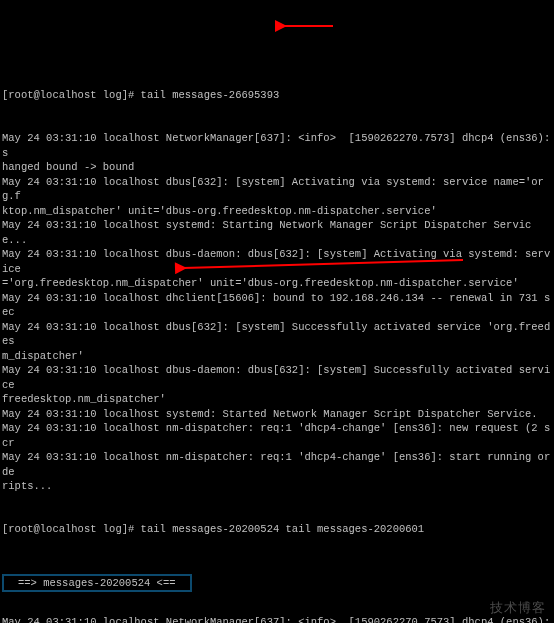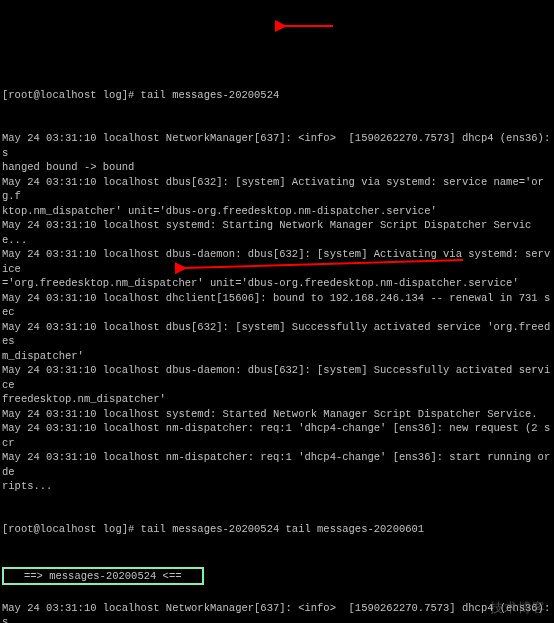--- a/index.html
+++ b/index.html
@@ -12,24 +12,24 @@
   width: 554px;
   height: 623px;
   overflow: hidden;
   position: relative;
   white-space: pre-wrap;
   word-break: break-all;
   padding: 1px 2px;
 }
 .line { display: block; }
 .prompt-red-box {
-  border: 2px solid #86efac;
+  border: 2px solid #0c4a6e;
   display: inline-block;
-  padding: 0 20px;
-  margin: 1px 0;
+  padding: 0 14px;
+  margin: 8px 0;
 }
 .arrow {
   position: absolute;
   pointer-events: none;
 }
 .arrow svg { overflow: visible; }
 .watermark {
   position: absolute;
   right: 8px;
   bottom: 6px;
@@ -40,21 +40,21 @@
   font-family: sans-serif;
 }
 </style>
 </head>
 <body>
 
 
 
 <div>
 
-<span class="line">[root@localhost log]# tail messages-20200524</span>
+<span class="line">[root@localhost log]# tail messages-26695393</span>
 
 <div id="block1"><span class="line">May 24 03:31:10 localhost NetworkManager[637]: &lt;info&gt;  [1590262270.7573] dhcp4 (ens36): s</span><span class="line">hanged bound -&gt; bound</span><span class="line">May 24 03:31:10 localhost dbus[632]: [system] Activating via systemd: service name='org.f</span><span class="line">ktop.nm_dispatcher' unit='dbus-org.freedesktop.nm-dispatcher.service'</span><span class="line">May 24 03:31:10 localhost systemd: Starting Network Manager Script Dispatcher Service...</span><span class="line">May 24 03:31:10 localhost dbus-daemon: dbus[632]: [system] Activating via systemd: service</span><span class="line">='org.freedesktop.nm_dispatcher' unit='dbus-org.freedesktop.nm-dispatcher.service'</span><span class="line">May 24 03:31:10 localhost dhclient[15606]: bound to 192.168.246.134 -- renewal in 731 sec</span><span class="line">May 24 03:31:10 localhost dbus[632]: [system] Successfully activated service 'org.freedes</span><span class="line">m_dispatcher'</span><span class="line">May 24 03:31:10 localhost dbus-daemon: dbus[632]: [system] Successfully activated service</span><span class="line">freedesktop.nm_dispatcher'</span><span class="line">May 24 03:31:10 localhost systemd: Started Network Manager Script Dispatcher Service.</span><span class="line">May 24 03:31:10 localhost nm-dispatcher: req:1 'dhcp4-change' [ens36]: new request (2 scr</span><span class="line">May 24 03:31:10 localhost nm-dispatcher: req:1 'dhcp4-change' [ens36]: start running orde</span><span class="line">ripts...</span></div>
 
 <span class="line">[root@localhost log]# tail messages-20200524 tail messages-20200601</span>
 
 <span class="prompt-red-box"><span>==&gt; messages-20200524 &lt;==</span></span>
 
 <div id="block2"><span class="line">May 24 03:31:10 localhost NetworkManager[637]: &lt;info&gt;  [1590262270.7573] dhcp4 (ens36): s</span><span class="line"></span></div>
 
 

